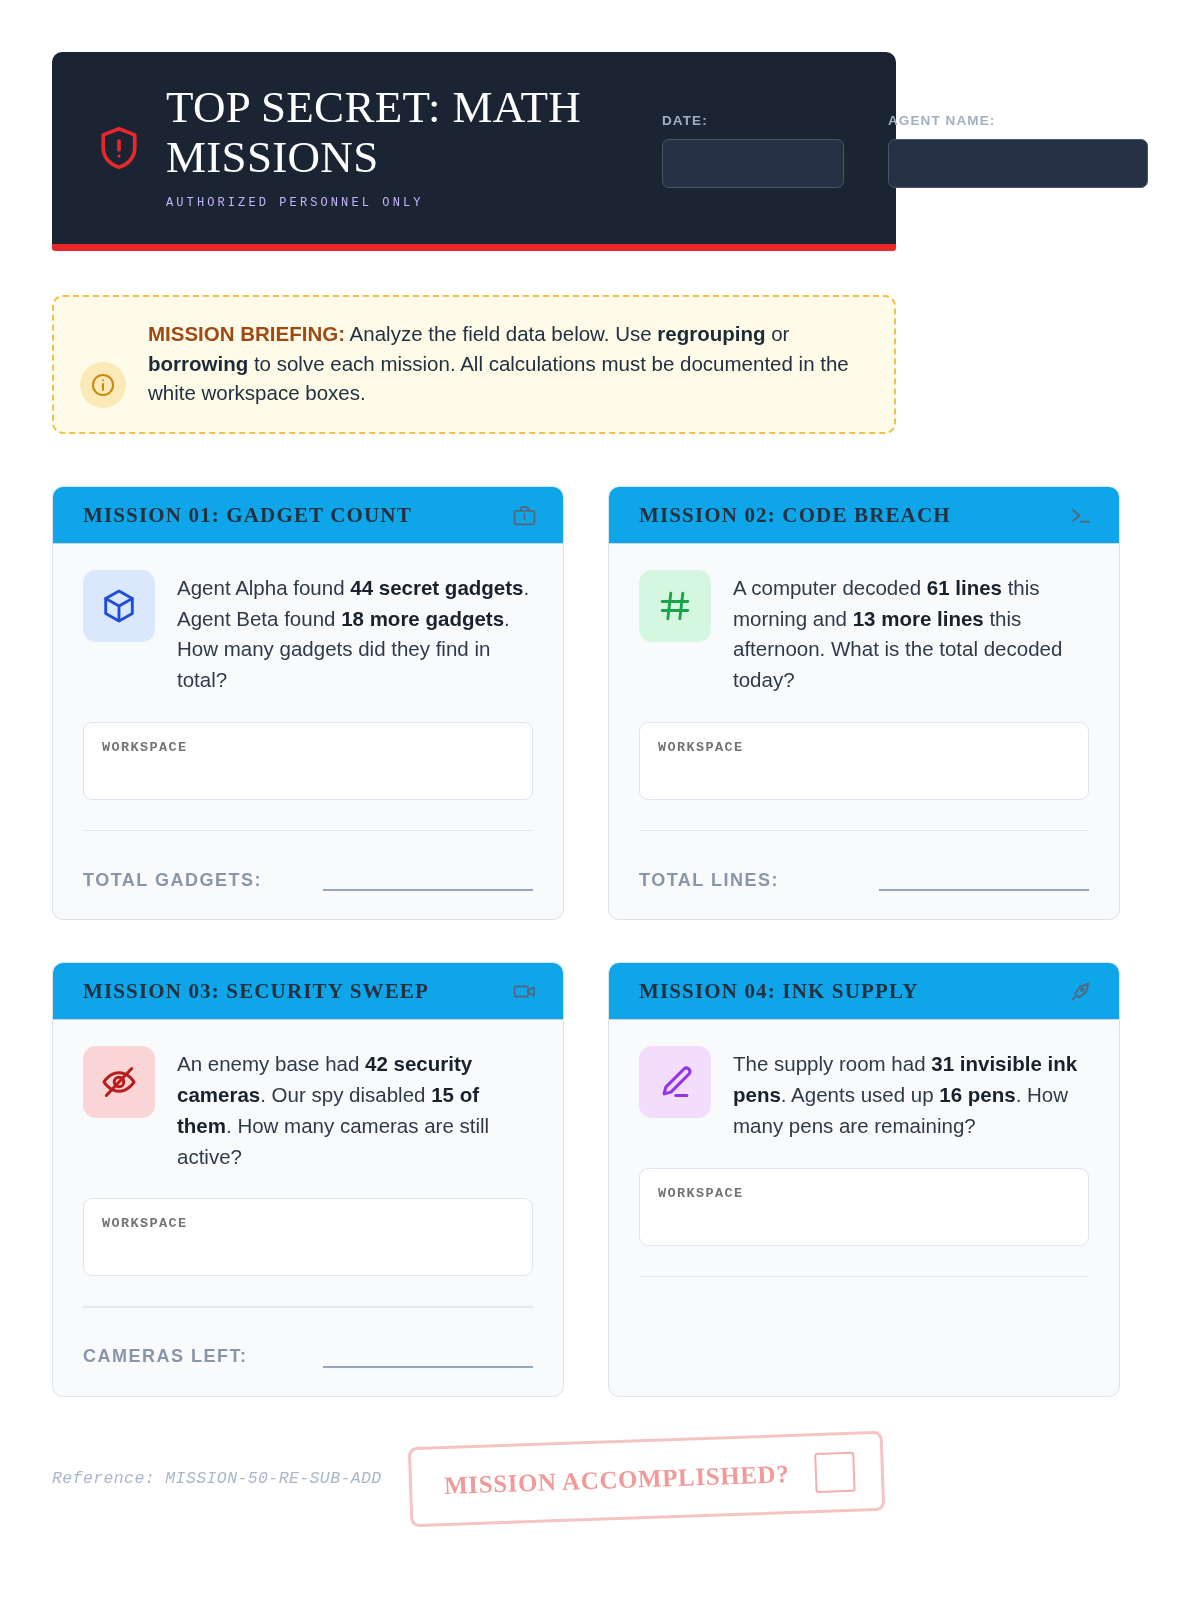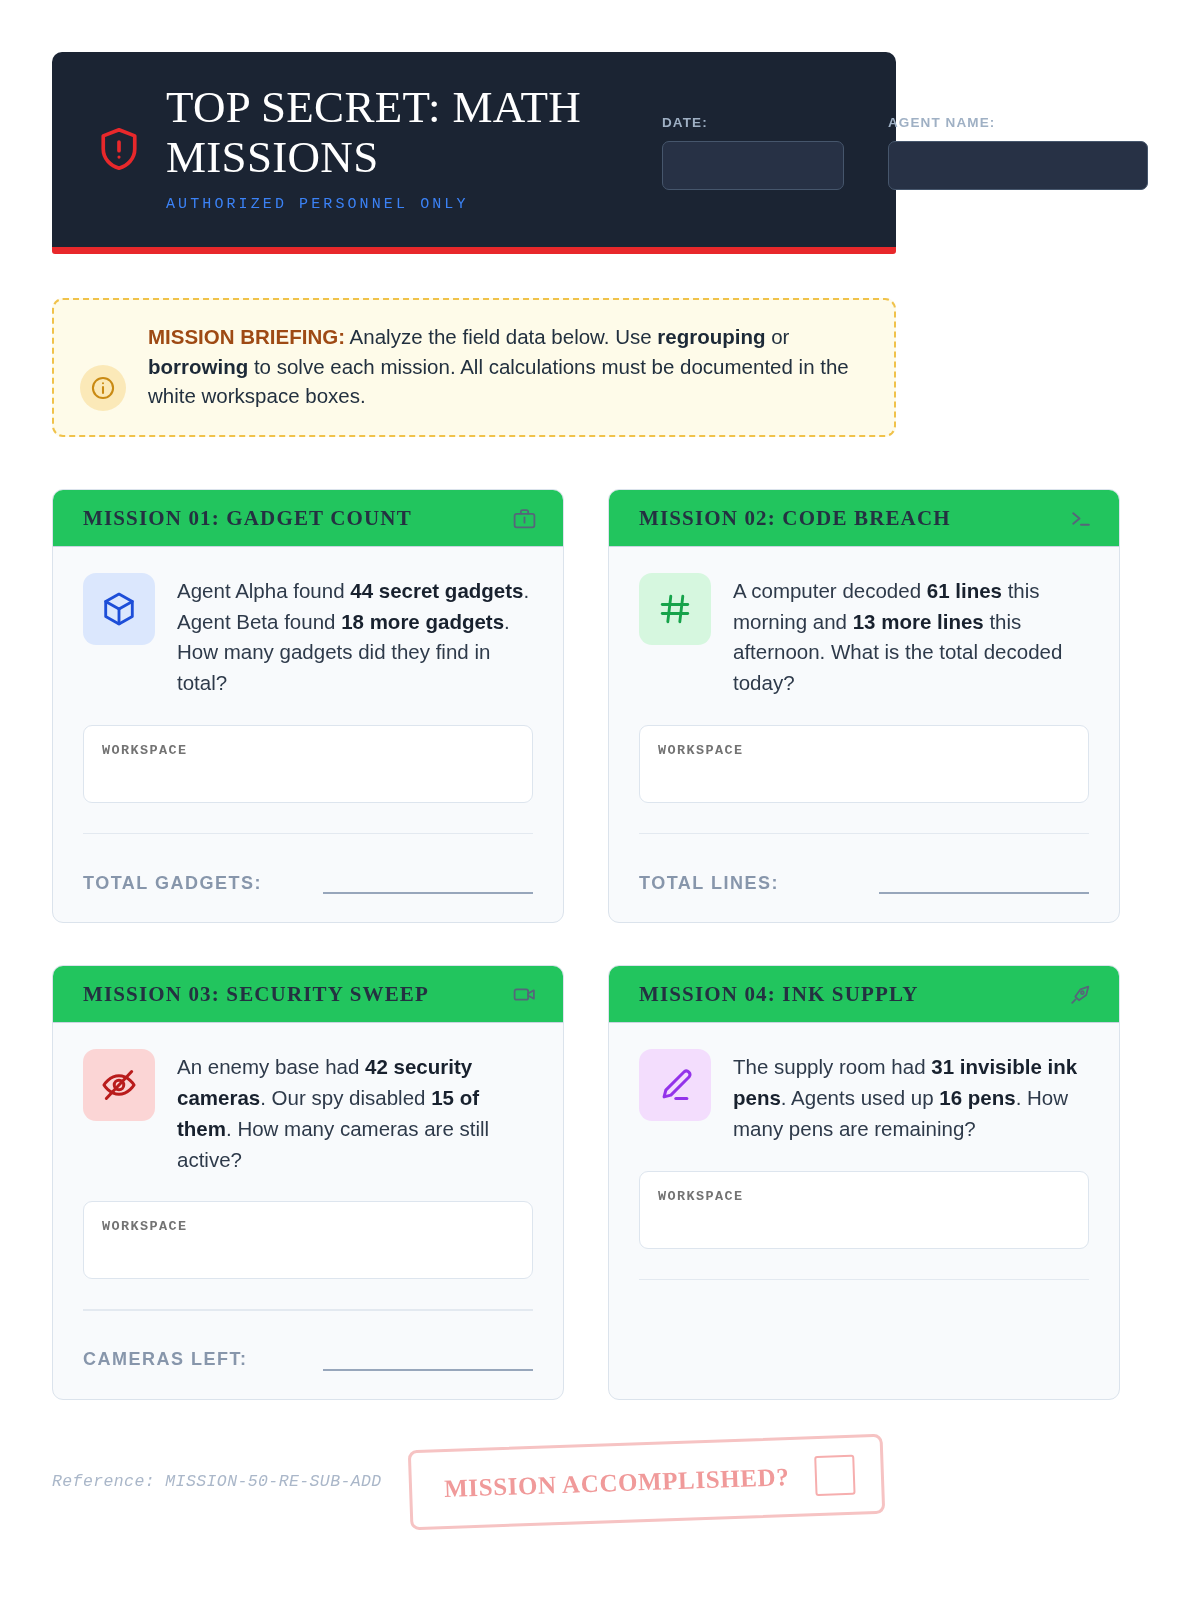--- a/index.html
+++ b/index.html
@@ -43,22 +43,22 @@
   .title-block { flex: 0 0 auto; max-width: 440px; }
   .doc-title {
     font-family: "Liberation Serif", serif;
     color: #ffffff;
     font-size: 45px;
     line-height: 1.12;
     letter-spacing: 0.3px;
   }
   .doc-subtitle {
     font-family: "Liberation Mono", monospace;
-    color: #3b82f6;
-    font-size: 15px;
+    color: #c4b5fd;
+    font-size: 12px;
     letter-spacing: 3.1px;
     margin-top: 13px;
   }
   .header-fields {
     display: flex;
     gap: 44px;
     margin-left: 56px;
     align-items: flex-start;
     padding-top: 10px;
   }
@@ -118,21 +118,21 @@
 
   .card {
     border: 1.6px solid #dbe3ec;
     border-radius: 11px;
     background: #f8fafc;
     overflow: hidden;
     display: flex;
     flex-direction: column;
   }
   .card-header {
-    background: #22c55e;
+    background: #0ea5e9;
     border-bottom: 1.6px solid #c9d4e1;
     padding: 16px 26px 15px 30px;
     display: flex;
     align-items: center;
     justify-content: space-between;
   }
   .card-title {
     font-family: "Liberation Serif", serif;
     font-weight: bold;
     font-size: 21px;

